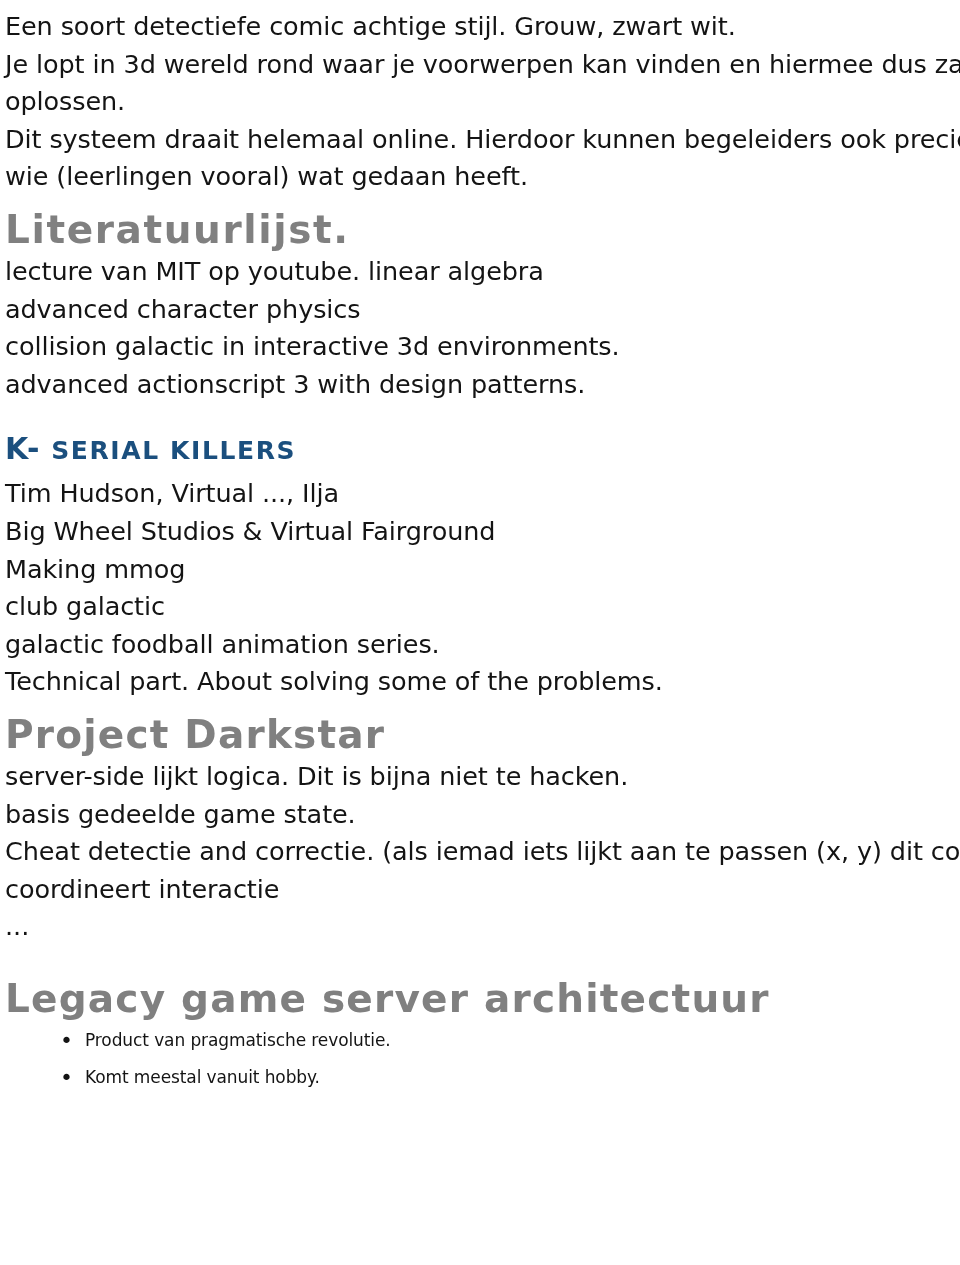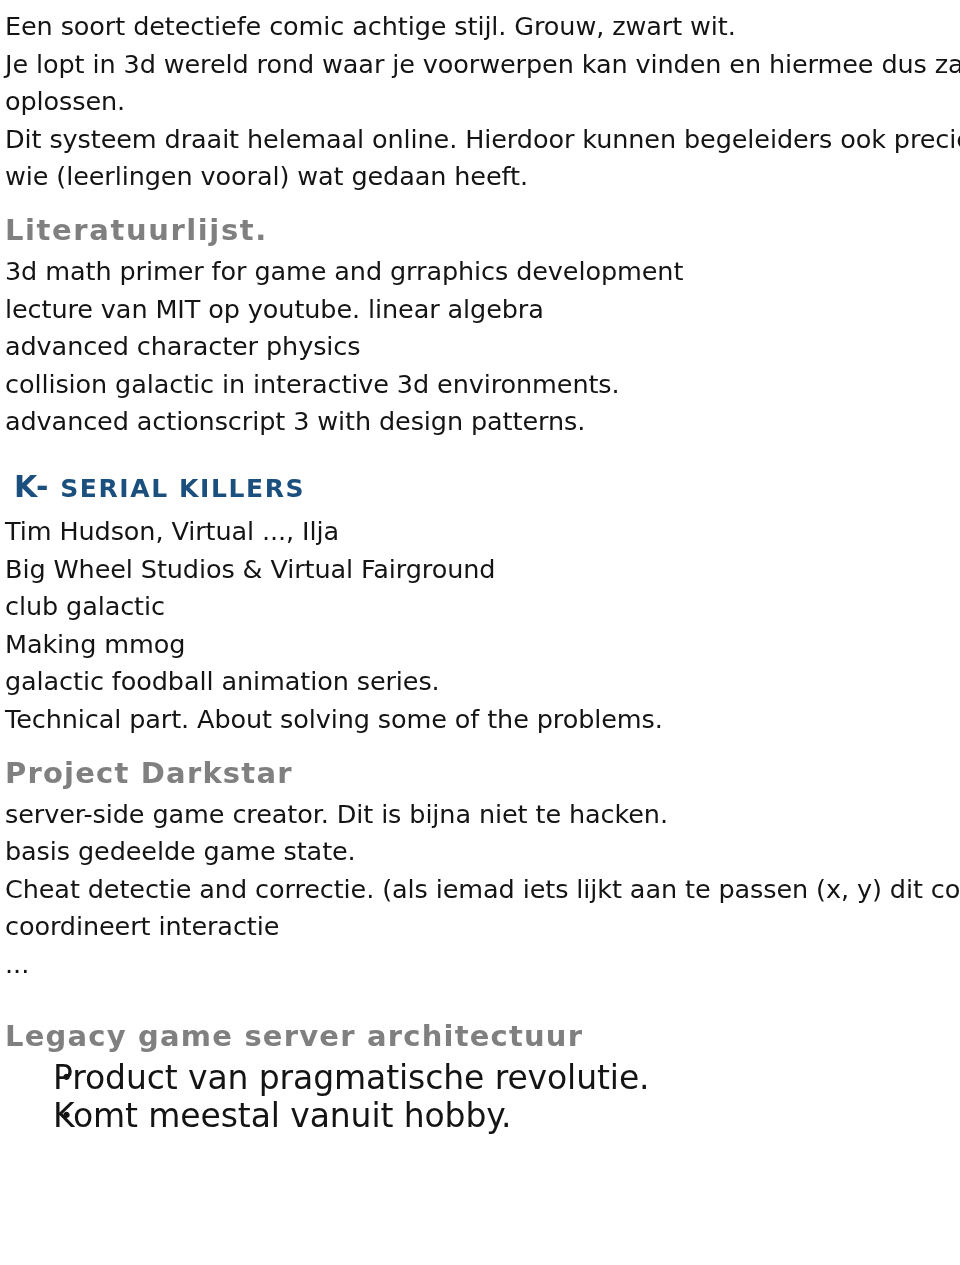--- a/index.html
+++ b/index.html
@@ -29,59 +29,59 @@
     color: #141414;
     padding-left: 5px;
     white-space: nowrap;
     letter-spacing: -0.1px;
   }
   .para {
     margin: 0;
   }
   .h-gray {
     color: #808080;
-    font-size: 29px;
+    font-size: 39px;
     line-height: 46px;
     font-weight: bold;
     letter-spacing: 1.6px;
     padding-left: 5px;
     white-space: nowrap;
   }
   .h-gray.plain {
     letter-spacing: 1.2px;
   }
   .h-blue {
     color: #1b4f7e;
     font-size: 30px;
     line-height: 48px;
     font-weight: bold;
     letter-spacing: 1.4px;
-    padding-left: 14px;
+    padding-left: 5px;
     white-space: nowrap;
   }
   .h-blue .cap {
     font-size: 30px;
   }
   .h-blue .sc {
     font-size: 25px;
     letter-spacing: 1.6px;
   }
   .spacer-sm { height: 11px; }
   .spacer-md { height: 22px; }
   .spacer-lg { height: 30px; }
   .bullets {
     margin: 0;
     padding: 0;
     list-style: none;
   }
   .bullets li {
-    font-size: 33px;
+    font-size: 17px;
     line-height: 37.6px;
     color: #141414;
-    padding-left: 53px;
+    padding-left: 85px;
     position: relative;
     white-space: nowrap;
     letter-spacing: -0.1px;
   }
   .bullets li::before {
     content: "\2022";
     position: absolute;
     left: 60px;
     top: 0;
     font-size: 22px;
@@ -104,44 +104,43 @@
     <div class="body-line para">Je lopt in 3d wereld rond waar je voorwerpen kan vinden en hiermee dus zaken kan</div>
     <div class="body-line para">oplossen.</div>
     <div class="body-line para">Dit systeem draait helemaal online. Hierdoor kunnen begeleiders ook precies checken</div>
     <div class="body-line para">wie (leerlingen vooral) wat gedaan heeft.</div>
   </div>
 
   <div class="spacer-sm"></div>
 
   <section>
     <div class="h-gray">Literatuurlijst.</div>
-    <div class="body-line">3d math primer for game and grraphics development</div>
     <div class="body-line">lecture van MIT op youtube. linear algebra</div>
     <div class="body-line">advanced character physics</div>
     <div class="body-line">collision galactic in interactive 3d environments.</div>
     <div class="body-line">advanced actionscript 3 with design patterns.</div>
   </section>
 
   <div class="spacer-md"></div>
 
   <section>
     <div class="h-blue"><span class="cap">K-</span><span class="sc">&nbsp;</span><span class="sc">SERIAL KILLERS</span></div>
     <div class="body-line">Tim Hudson, Virtual ..., Ilja</div>
     <div class="body-line">Big Wheel Studios &amp; Virtual Fairground</div>
+    <div class="body-line">Making mmog</div>
     <div class="body-line">club galactic</div>
-    <div class="body-line">Making mmog</div>
     <div class="body-line">galactic foodball animation series.</div>
     <div class="body-line">Technical part. About solving some of the problems.</div>
   </section>
 
   <div class="spacer-sm"></div>
 
   <section>
     <div class="h-gray plain">Project Darkstar</div>
-    <div class="body-line">server-side game creator. Dit is bijna niet te hacken.</div>
+    <div class="body-line">server-side lijkt logica. Dit is bijna niet te hacken.</div>
     <div class="body-line">basis gedeelde game state.</div>
     <div class="body-line">Cheat detectie and correctie. (als iemad iets lijkt aan te passen (x, y) dit corrigeren.</div>
     <div class="body-line">coordineert interactie</div>
     <div class="ellipsis-line">...</div>
   </section>
 
   <div class="spacer-lg"></div>
 
   <section>
     <div class="h-gray plain">Legacy game server architectuur</div>

